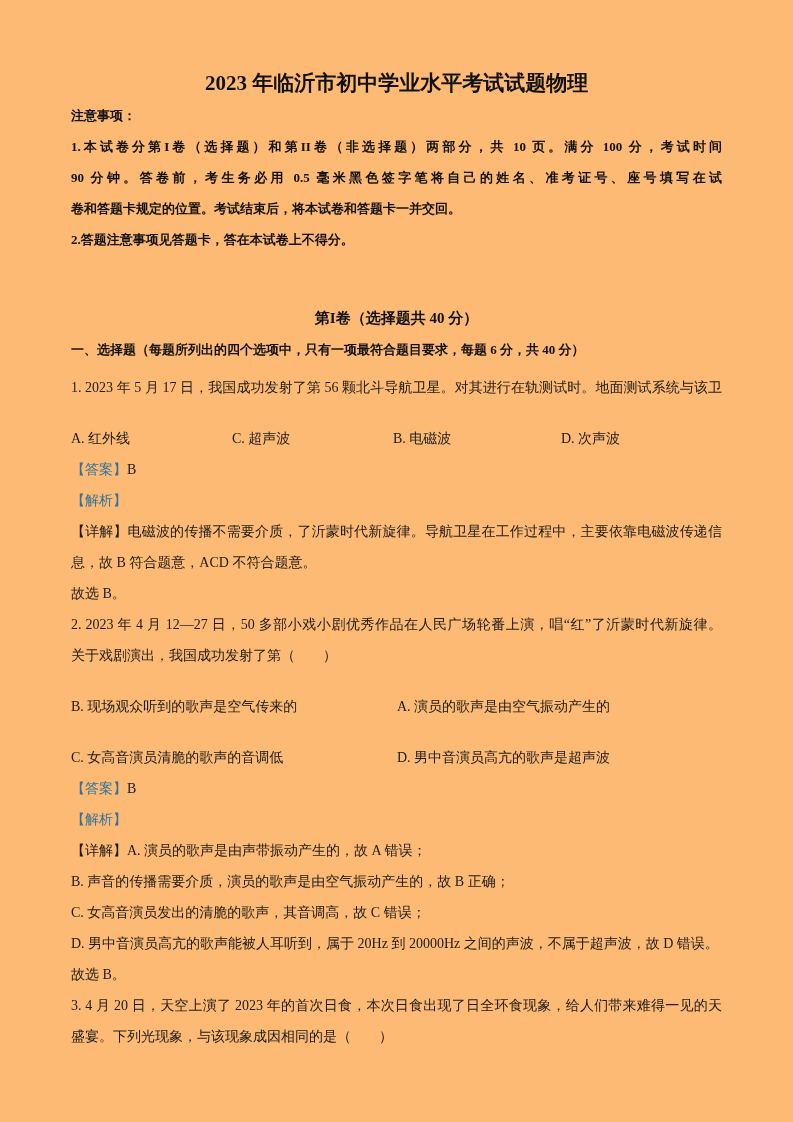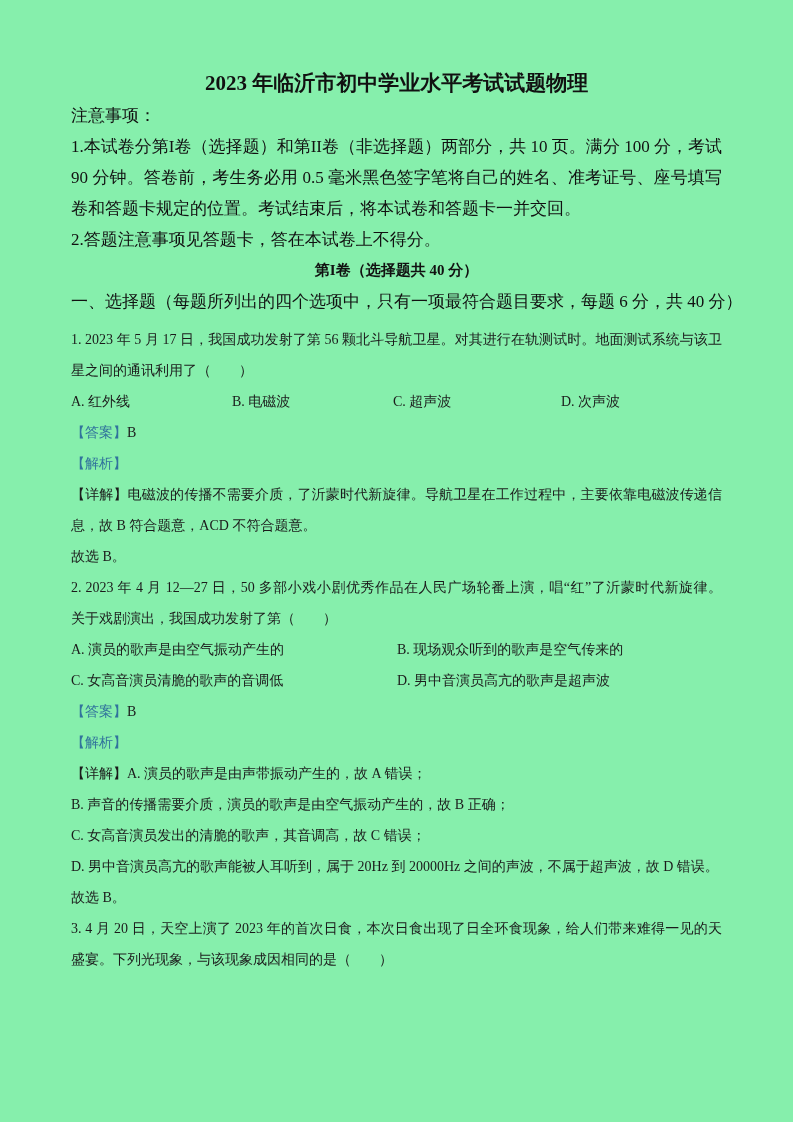--- a/index.html
+++ b/index.html
@@ -4,21 +4,21 @@
 <style>
   html, body {
     margin: 0;
     padding: 0;
     background: #ffffff;
   }
   .page {
     position: relative;
     width: 793px;
     height: 1122px;
-    background: #86efac;
+    background: #fdba74;
     box-sizing: border-box;
     padding: 67px 71px 0 71px;
     font-family: "Liberation Serif", "DejaVu Serif", serif;
     color: #1b1b1b;
     overflow: hidden;
   }
   .doc-title {
     height: 33px;
     line-height: 33px;
     text-align: center;
@@ -27,39 +27,41 @@
     color: #111111;
     white-space: nowrap;
   }
   .line {
     height: 31px;
     line-height: 31px;
     font-size: 14px;
     white-space: nowrap;
   }
   .line.bold {
-    font-weight: 400;
-    font-size: 17px;
+    font-weight: 700;
+    font-size: 13px;
     color: #111111;
   }
   .line.center {
     text-align: center;
     font-weight: 700;
     font-size: 15px;
     color: #111111;
+    margin-top: 48px;
   }
   .line.fill {
     white-space: normal;
     text-align: justify;
     text-align-last: justify;
     overflow: hidden;
   }
   .line.mt { margin-top: 7px; }
   .line.options {
     display: grid;
+    margin-top: 20px;
   }
   .line.options.opt4 {
     grid-template-columns: 161px 161px 168px 1fr;
   }
   .line.options.opt2 {
     grid-template-columns: 326px 1fr;
   }
   .opt {
     display: block;
     white-space: nowrap;
@@ -75,37 +77,36 @@
   <div class="doc-title">2023 年临沂市初中学业水平考试试题物理</div>
   <div>
       <div class="line bold">注意事项：</div>
       <div class="line bold fill">1.本试卷分第I卷（选择题）和第II卷（非选择题）两部分，共 10 页。满分 100 分，考试时间</div>
       <div class="line bold fill">90 分钟。答卷前，考生务必用 0.5 毫米黑色签字笔将自己的姓名、准考证号、座号填写在试</div>
       <div class="line bold">卷和答题卡规定的位置。考试结束后，将本试卷和答题卡一并交回。</div>
       <div class="line bold">2.答题注意事项见答题卡，答在本试卷上不得分。</div>
       <div class="line center">第I卷（选择题共 40 分）</div>
       <div class="line bold">一、选择题（每题所列出的四个选项中，只有一项最符合题目要求，每题 6 分，共 40 分）</div>
       <div class="line fill mt">1. 2023 年 5 月 17 日，我国成功发射了第 56 颗北斗导航卫星。对其进行在轨测试时。地面测试系统与该卫</div>
-      <div class="line">星之间的通讯利用了（　　）</div>
       <div class="line options opt4">
         <span class="opt">A. 红外线</span>
+        <span class="opt">C. 超声波</span>
         <span class="opt">B. 电磁波</span>
-        <span class="opt">C. 超声波</span>
         <span class="opt">D. 次声波</span>
       </div>
       <div class="line"><span class="blue-label" style="color: rgb(49, 115, 156);">【答案】</span><span>B</span></div>
       <div class="line"><span class="blue-label" style="color: rgb(49, 115, 156);">【解析】</span></div>
       <div class="line fill">【详解】电磁波的传播不需要介质，了沂蒙时代新旋律。导航卫星在工作过程中，主要依靠电磁波传递信</div>
       <div class="line">息，故 B 符合题意，ACD 不符合题意。</div>
       <div class="line">故选 B。</div>
       <div class="line fill">2. 2023 年 4 月 12—27 日，50 多部小戏小剧优秀作品在人民广场轮番上演，唱“红”了沂蒙时代新旋律。</div>
       <div class="line">关于戏剧演出，我国成功发射了第（　　）</div>
       <div class="line options opt2">
+        <span class="opt">B. 现场观众听到的歌声是空气传来的</span>
         <span class="opt">A. 演员的歌声是由空气振动产生的</span>
-        <span class="opt">B. 现场观众听到的歌声是空气传来的</span>
       </div>
       <div class="line options opt2">
         <span class="opt">C. 女高音演员清脆的歌声的音调低</span>
         <span class="opt">D. 男中音演员高亢的歌声是超声波</span>
       </div>
       <div class="line"><span class="blue-label" style="color: rgb(49, 115, 156);">【答案】</span><span>B</span></div>
       <div class="line"><span class="blue-label" style="color: rgb(49, 115, 156);">【解析】</span></div>
       <div class="line">【详解】A. 演员的歌声是由声带振动产生的，故 A 错误；</div>
       <div class="line">B. 声音的传播需要介质，演员的歌声是由空气振动产生的，故 B 正确；</div>
       <div class="line">C. 女高音演员发出的清脆的歌声，其音调高，故 C 错误；</div>

